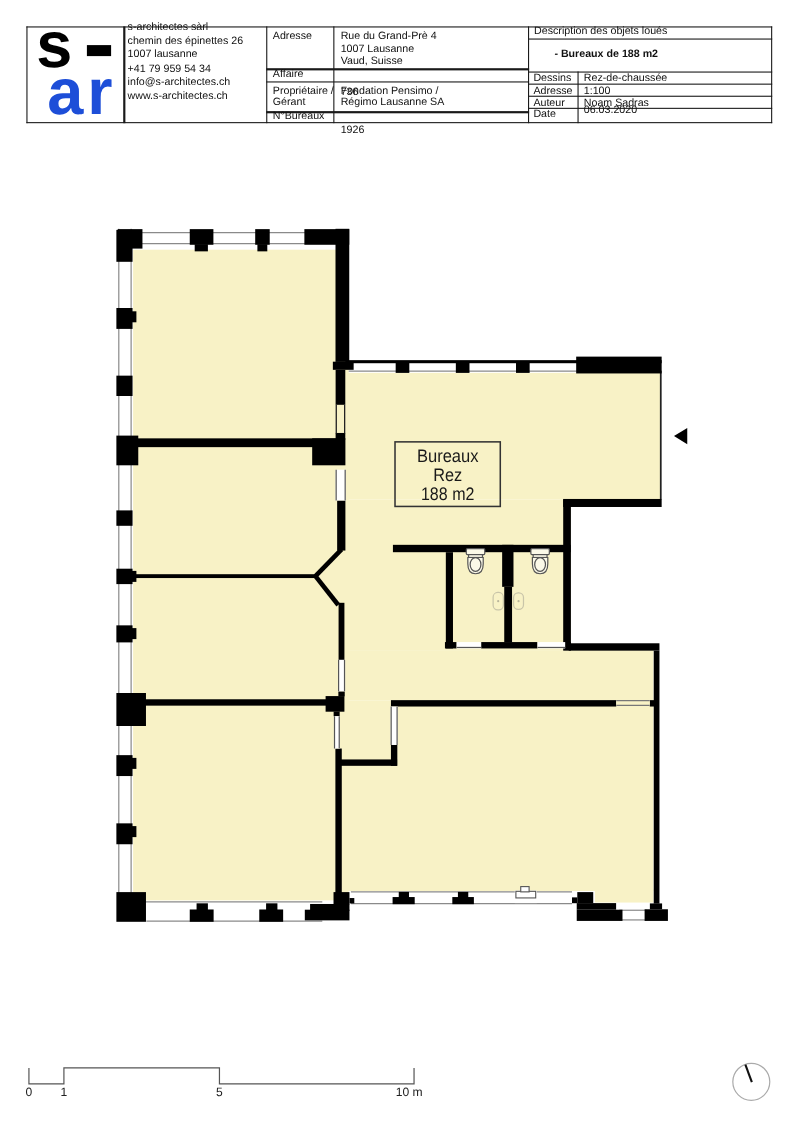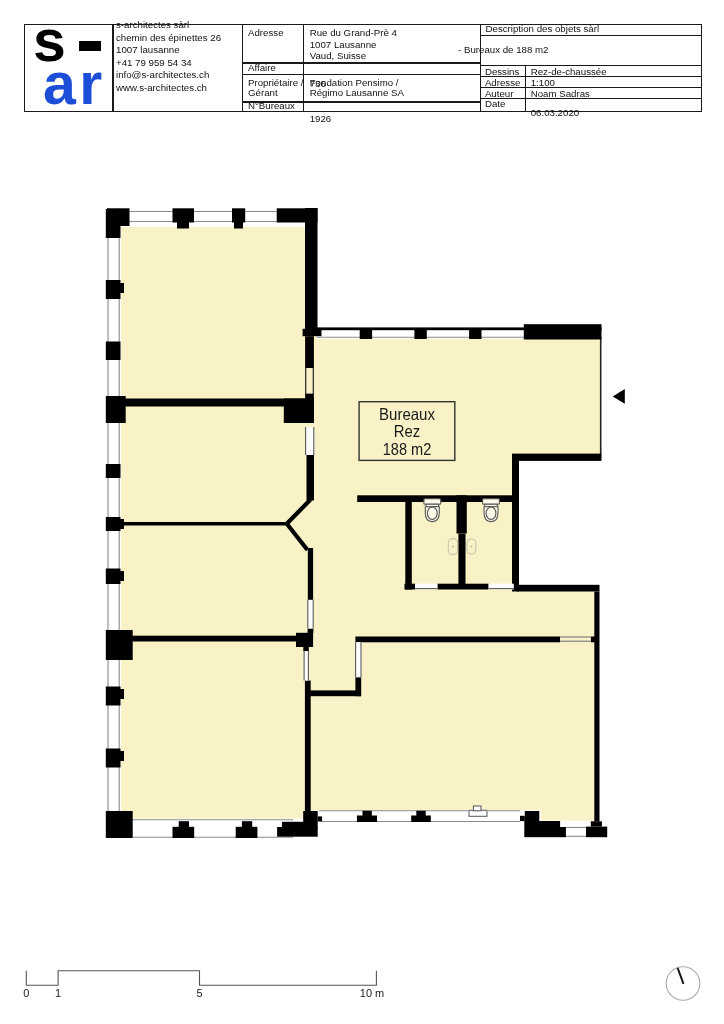--- a/index.html
+++ b/index.html
@@ -52,30 +52,30 @@
 Vaud, Suisse</div>
   <div class="tx" style="left:248px;top:62.2px">Affaire</div>
   <div class="tx" style="left:309.7px;top:78px">736</div>
   <div class="tx" style="left:248px;top:78.1px;line-height:10.1px">Propriétaire /
 Gérant</div>
   <div class="tx" style="left:309.7px;top:78.1px;line-height:10.1px">Fondation Pensimo /
 Régimo Lausanne SA</div>
   <div class="tx" style="left:248px;top:100.4px">N°Bureaux</div>
   <div class="tx" style="left:309.7px;top:113px">1926</div>
 
-  <div class="tx" style="left:485.5px;top:22.9px">Description des objets sàrl</div>
-  <div class="tx" style="left:458px;top:44px;font-weight:normal">- Bureaux de 188 m2</div>
+  <div class="tx" style="left:485.5px;top:22.9px">Description des objets loués</div>
+  <div class="tx" style="left:504px;top:44px;font-weight:bold">- Bureaux de 188 m2</div>
   <div class="tx" style="left:484.9px;top:65.6px">Dessins</div>
   <div class="tx" style="left:530.7px;top:65.6px">Rez-de-chaussée</div>
   <div class="tx" style="left:484.9px;top:76.7px">Adresse</div>
   <div class="tx" style="left:530.7px;top:76.7px">1:100</div>
   <div class="tx" style="left:484.9px;top:87.5px">Auteur</div>
   <div class="tx" style="left:530.7px;top:87.5px">Noam Sadras</div>
   <div class="tx" style="left:484.9px;top:98.4px">Date</div>
-  <div class="tx" style="left:530.7px;top:107px">06.03.2020</div>
+  <div class="tx" style="left:530.7px;top:95px">06.03.2020</div>
 </div>
 
 <svg id="plan" width="724" height="1024" viewBox="0 0 724 1024">
 
   <g fill="#f8f2c6">
     <rect x="121" y="227" width="196" height="591.5"></rect>
     <rect x="313" y="339" width="287" height="115"></rect>
     <rect x="311" y="454" width="208" height="137"></rect>
     <rect x="311" y="591" width="283" height="46"></rect>
     <rect x="305" y="637" width="289" height="173"></rect>

